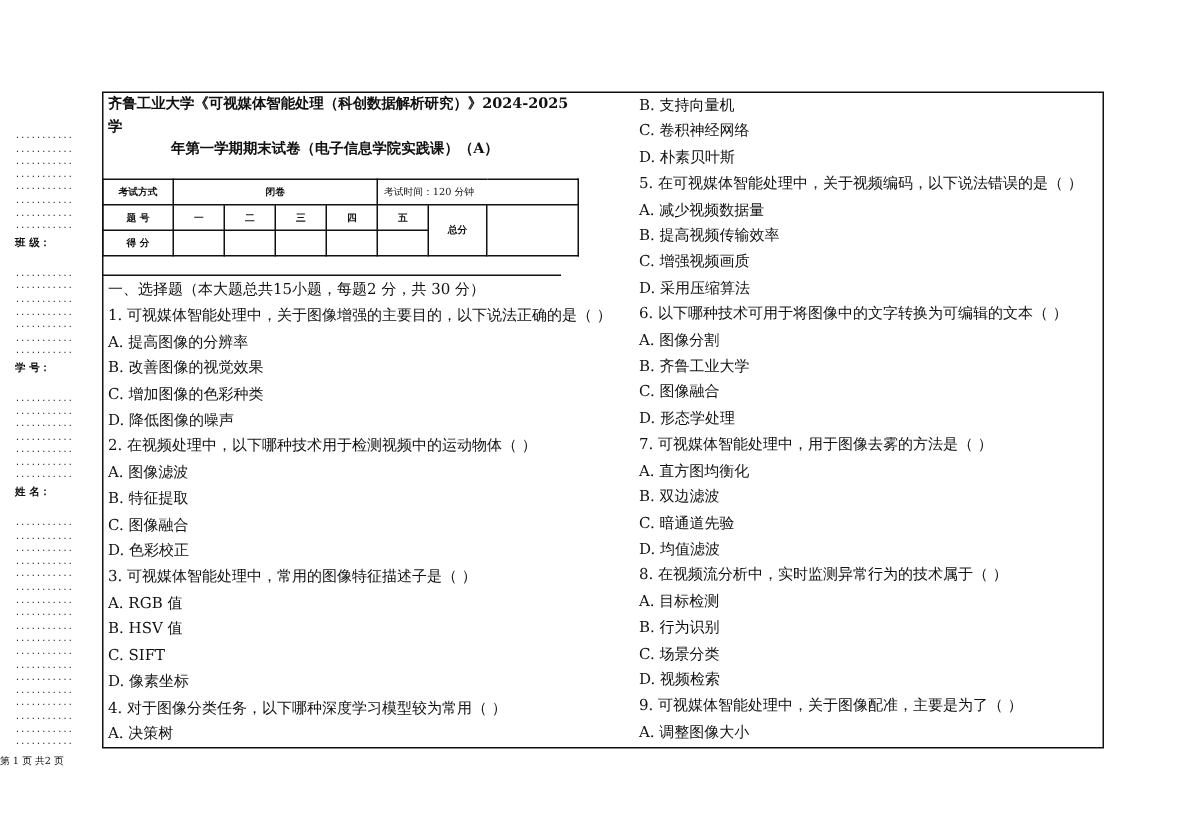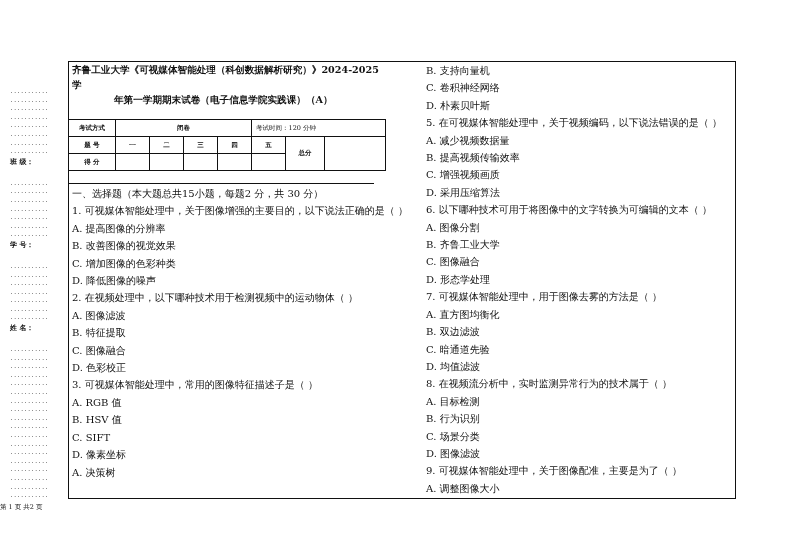--- a/index.html
+++ b/index.html
@@ -118,20 +118,21 @@
       <div class="q">2. 在视频处理中，以下哪种技术用于检测视频中的运动物体（    ）</div>
       <div class="q">A. 图像滤波</div>
       <div class="q">B. 特征提取</div>
       <div class="q">C. 图像融合</div>
       <div class="q">D. 色彩校正</div>
       <div class="q">3. 可视媒体智能处理中，常用的图像特征描述子是（    ）</div>
       <div class="q">A. RGB 值</div>
       <div class="q">B. HSV 值</div>
       <div class="q">C. SIFT</div>
       <div class="q">D. 像素坐标</div>
+      <div class="q">4. 对于图像分类任务，以下哪种深度学习模型较为常用（    ）</div>
       <div class="q">A. 决策树</div>
     </div>
 </div>
 
 <div class="col-right">
   <div id="right-lines">
       <div class="q">B. 支持向量机</div>
       <div class="q">C. 卷积神经网络</div>
       <div class="q">D. 朴素贝叶斯</div>
       <div class="q">5. 在可视媒体智能处理中，关于视频编码，以下说法错误的是（    ）</div>
@@ -146,19 +147,19 @@
       <div class="q">D. 形态学处理</div>
       <div class="q">7. 可视媒体智能处理中，用于图像去雾的方法是（    ）</div>
       <div class="q">A. 直方图均衡化</div>
       <div class="q">B. 双边滤波</div>
       <div class="q">C. 暗通道先验</div>
       <div class="q">D. 均值滤波</div>
       <div class="q">8. 在视频流分析中，实时监测异常行为的技术属于（    ）</div>
       <div class="q">A. 目标检测</div>
       <div class="q">B. 行为识别</div>
       <div class="q">C. 场景分类</div>
-      <div class="q">D. 图像滤波</div>
+      <div class="q">D. 视频检索</div>
       <div class="q">9. 可视媒体智能处理中，关于图像配准，主要是为了（    ）</div>
       <div class="q">A. 调整图像大小</div>
     </div>
 </div>
 
 <div class="footer">第 1 页 共2 页</div>
 
 </body></html>

